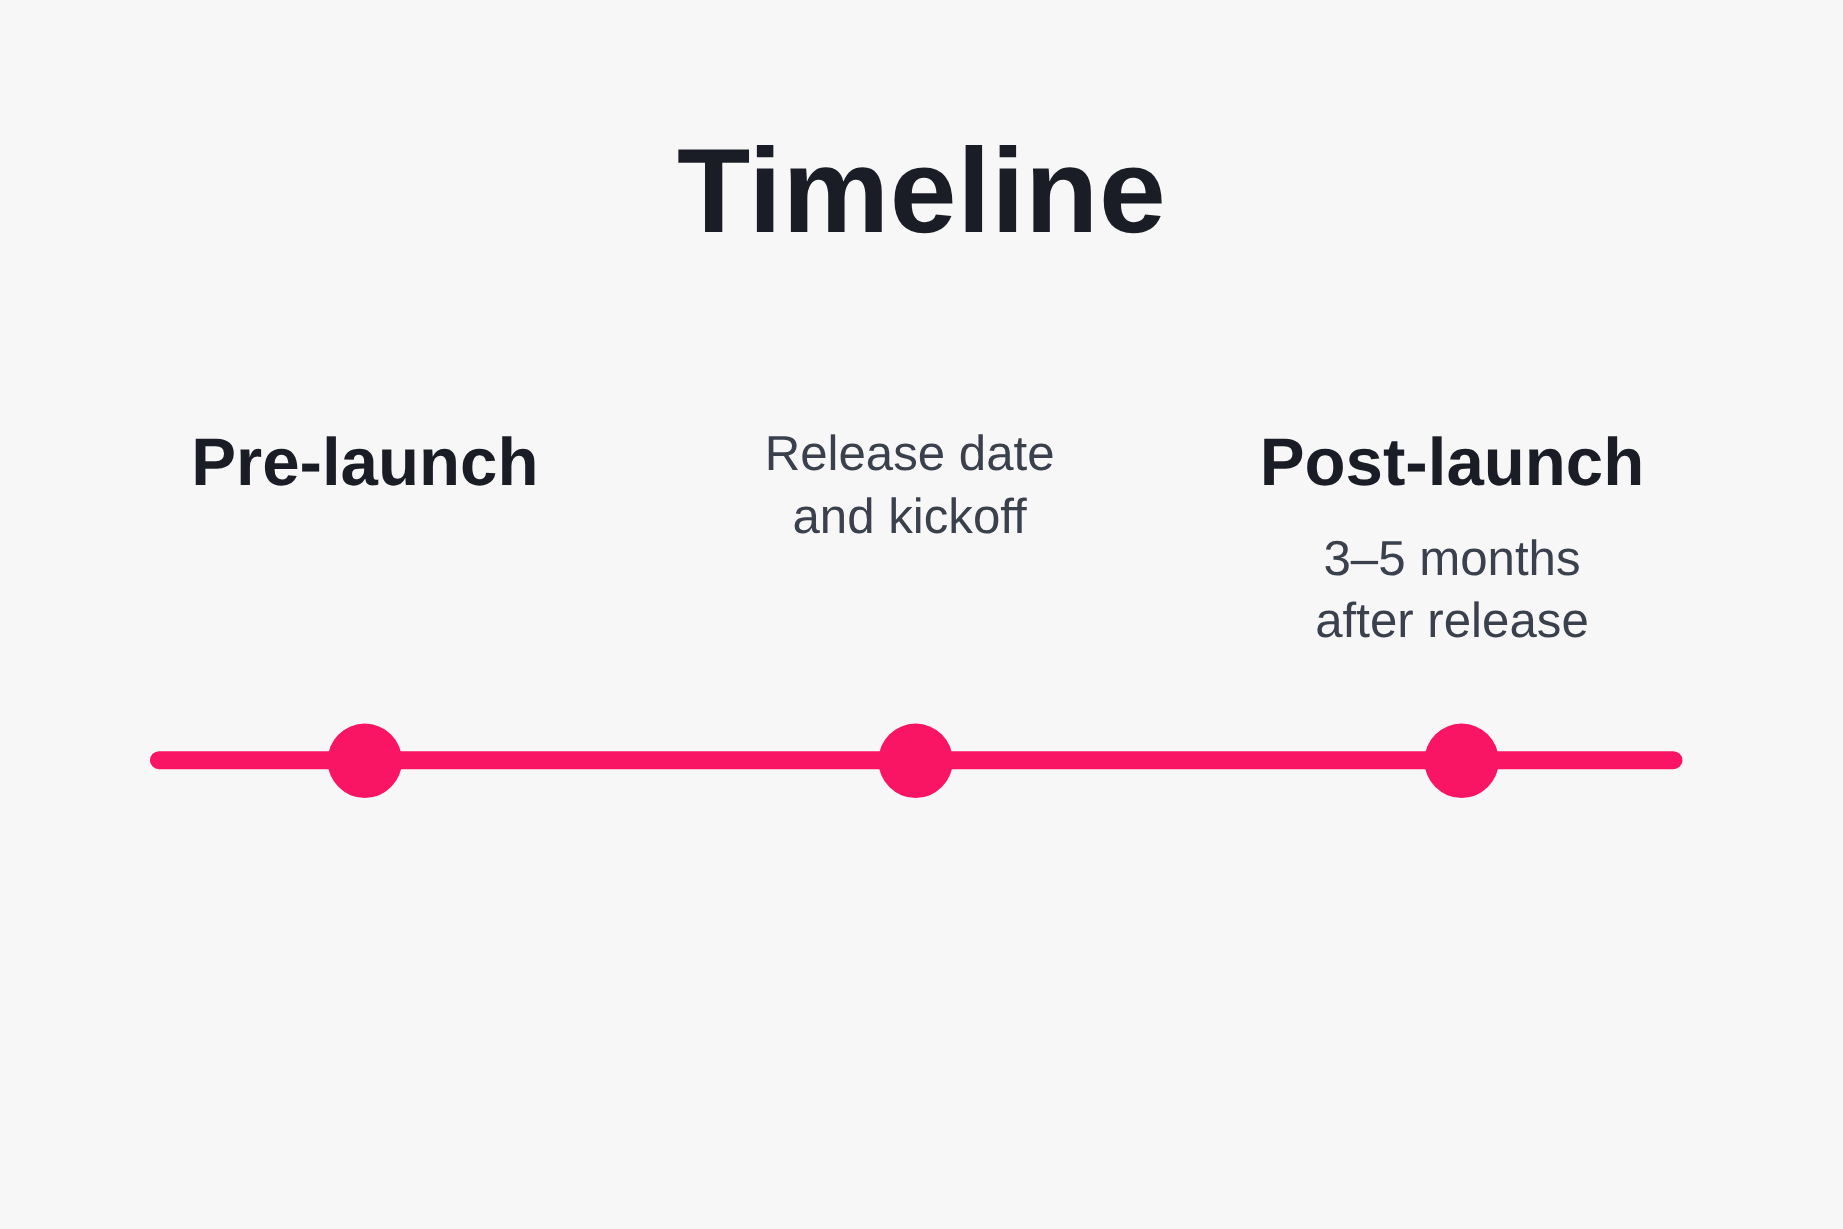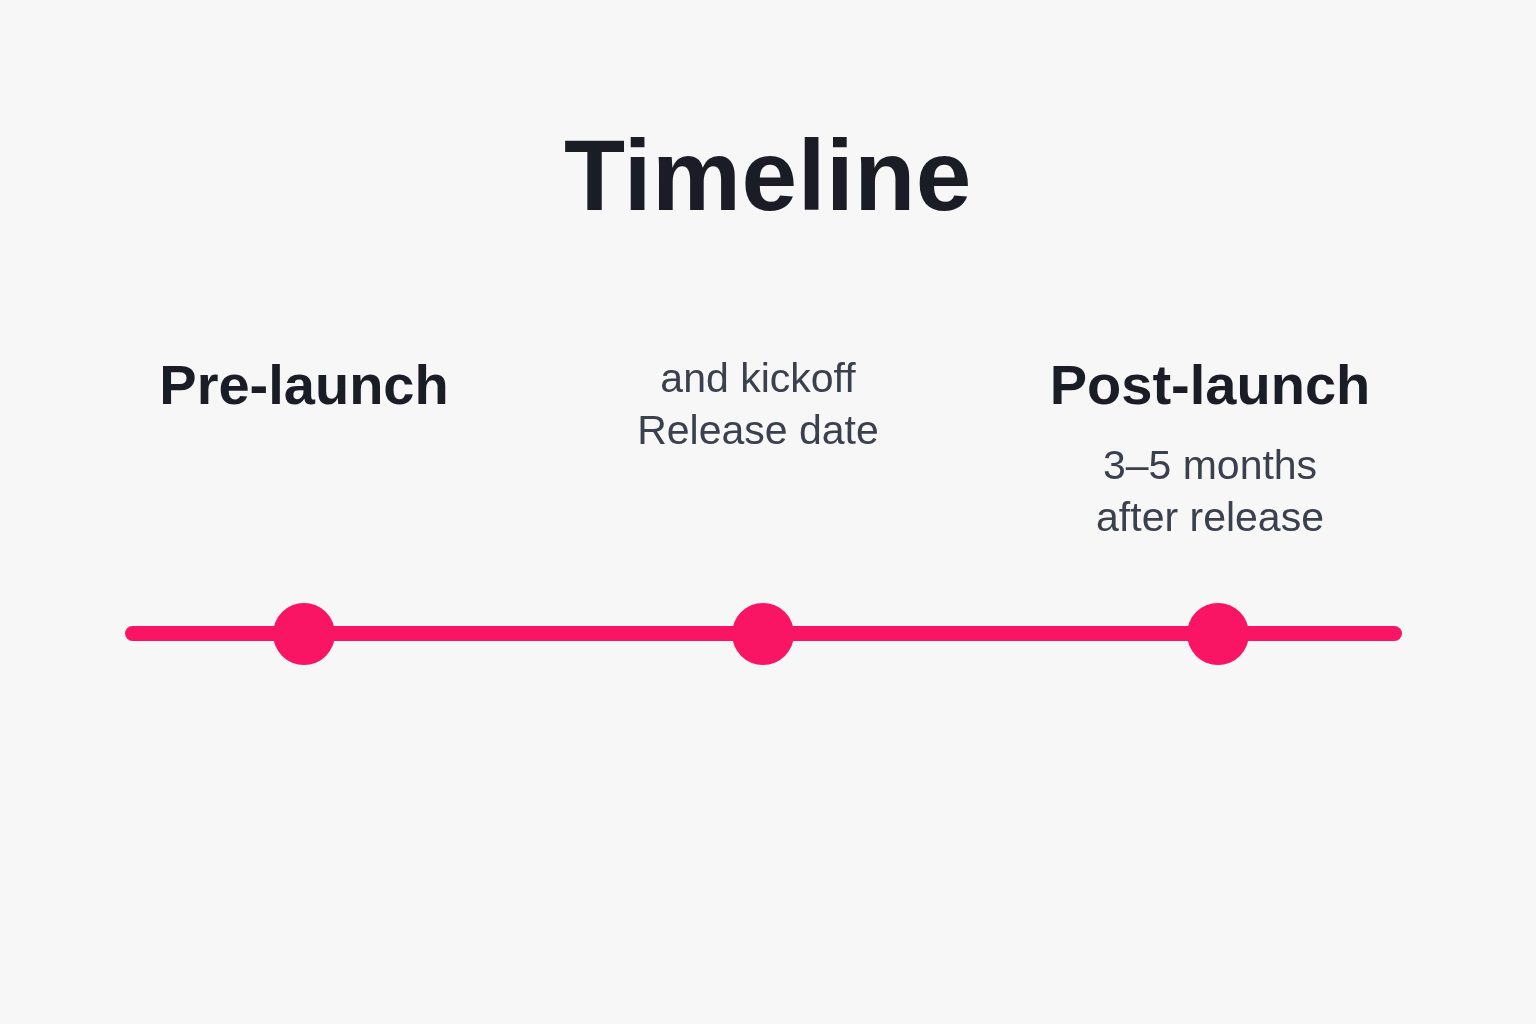--- a/index.html
+++ b/index.html
@@ -18,21 +18,21 @@
     background: var(--background);
     font-family: "Liberation Sans", "DejaVu Sans", sans-serif;
     position: relative;
   }
   .canvas {
     position: absolute;
     inset: 0;
   }
   .title {
     position: absolute;
-    top: 118px;
+    top: 102px;
     left: 0;
     width: 100%;
     text-align: center;
     font-size: 100px;
     font-weight: 700;
     letter-spacing: 0.5px;
     color: var(--heading-color);
   }
   .milestone {
     position: absolute;
@@ -83,22 +83,22 @@
 
 <div class="canvas">
 
   <h1 class="title">Timeline</h1>
 
   <div class="milestone milestone-1">
     <div class="label">Pre-launch</div>
   </div>
 
   <div class="milestone milestone-2">
+    <div class="desc-line">Release date</div>
     <div class="desc-line">and kickoff</div>
-    <div class="desc-line">Release date</div>
   </div>
 
   <div class="milestone milestone-3">
     <div class="label">Post-launch</div>
     <div class="desc-line">3–5 months</div>
     <div class="desc-line">after release</div>
   </div>
 
   <div class="timeline-line"></div>
   <div class="timeline-dot dot-1"></div>

